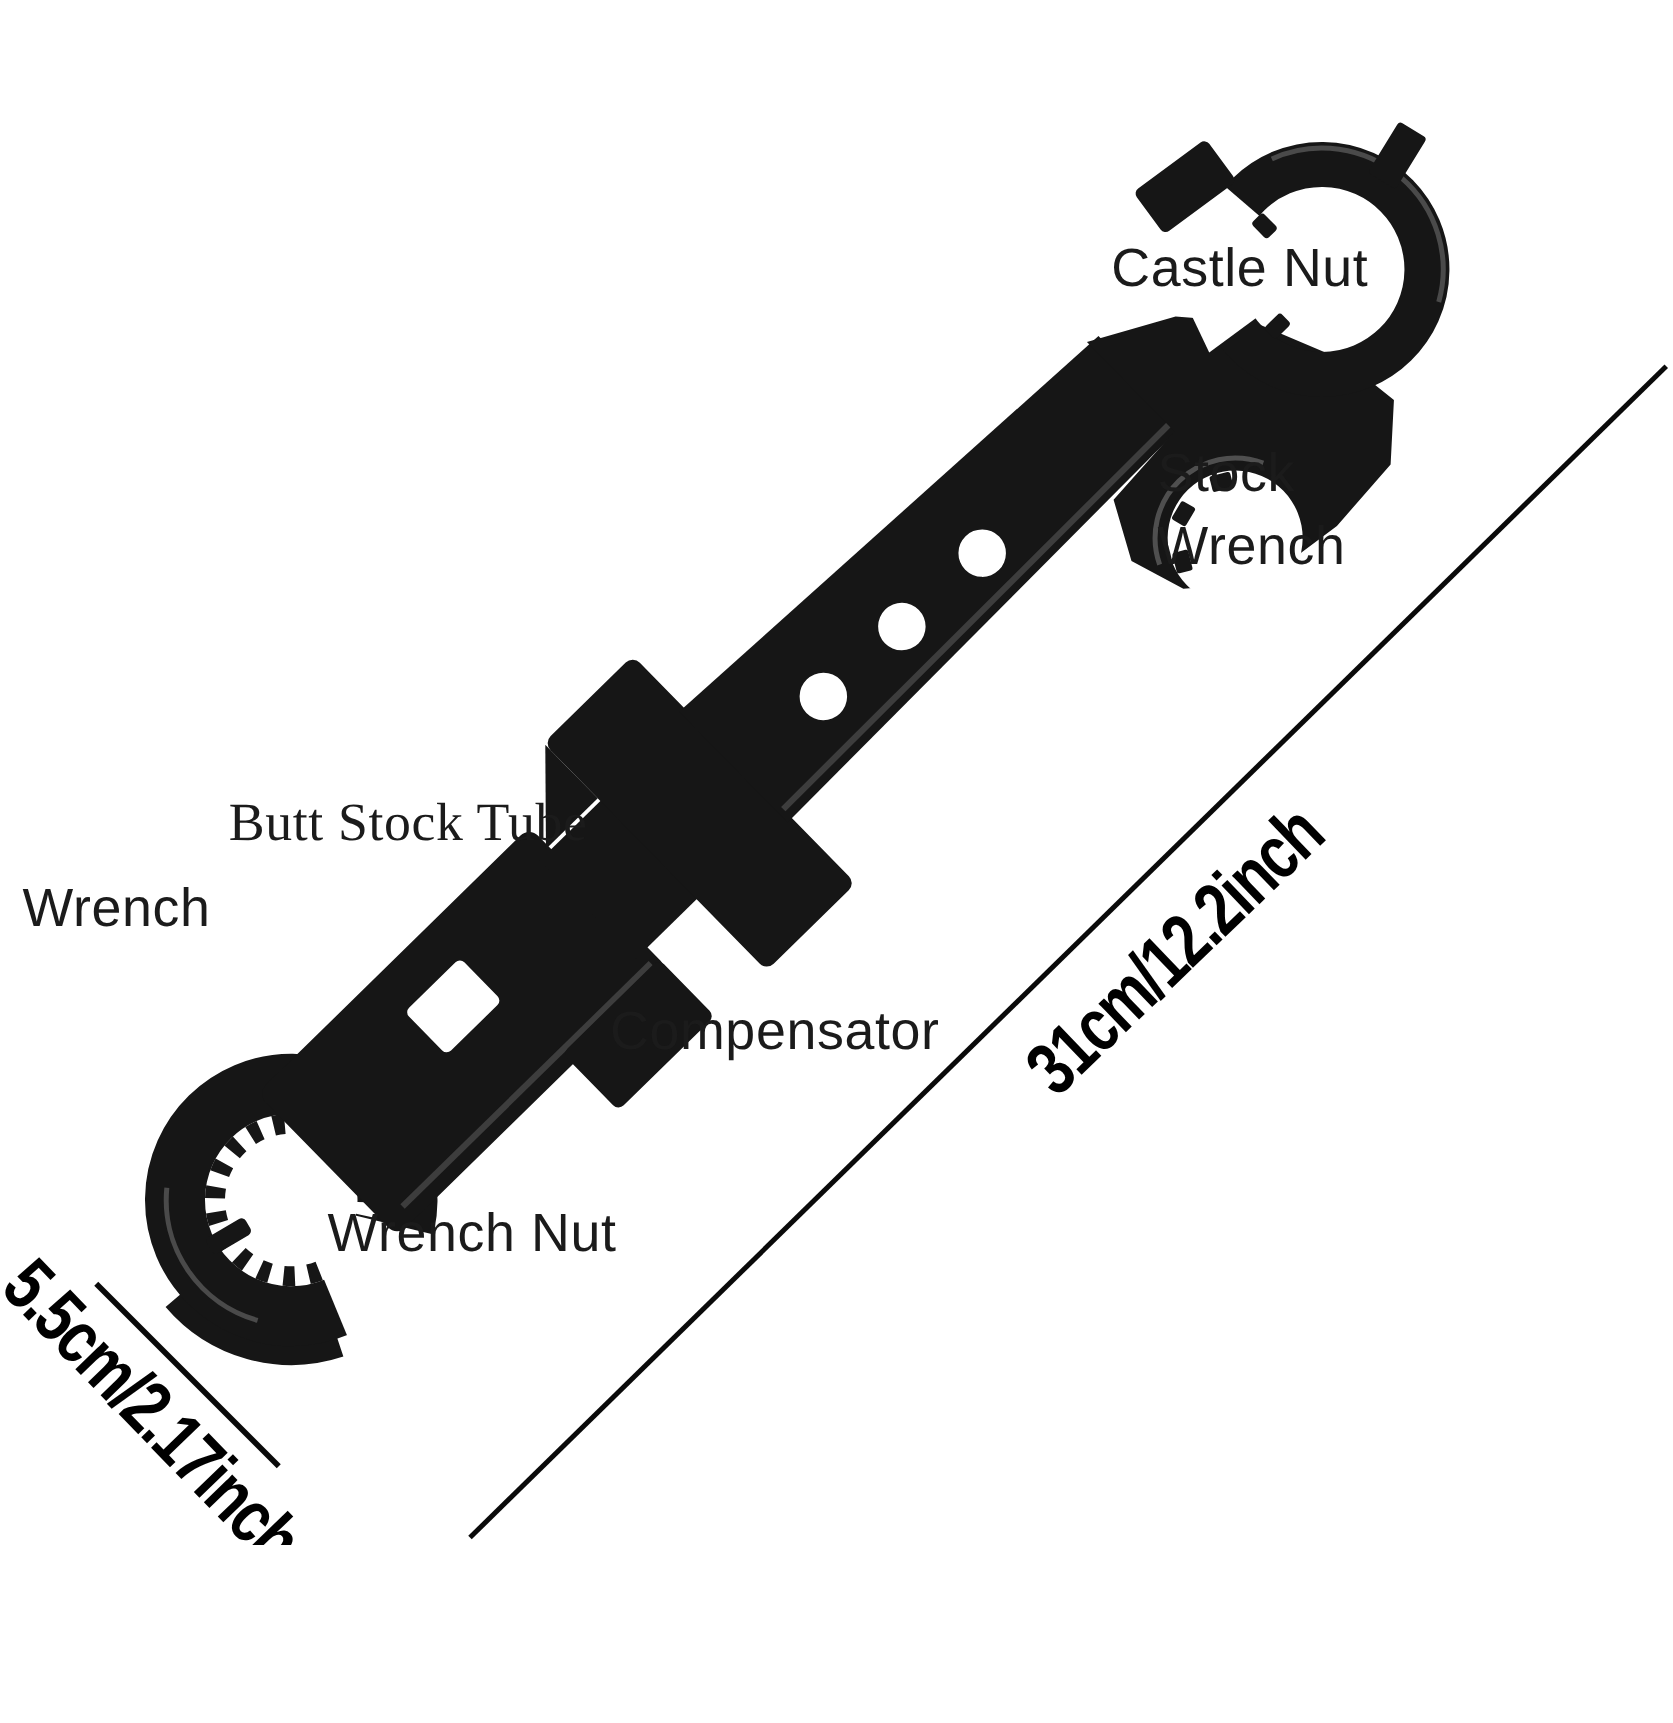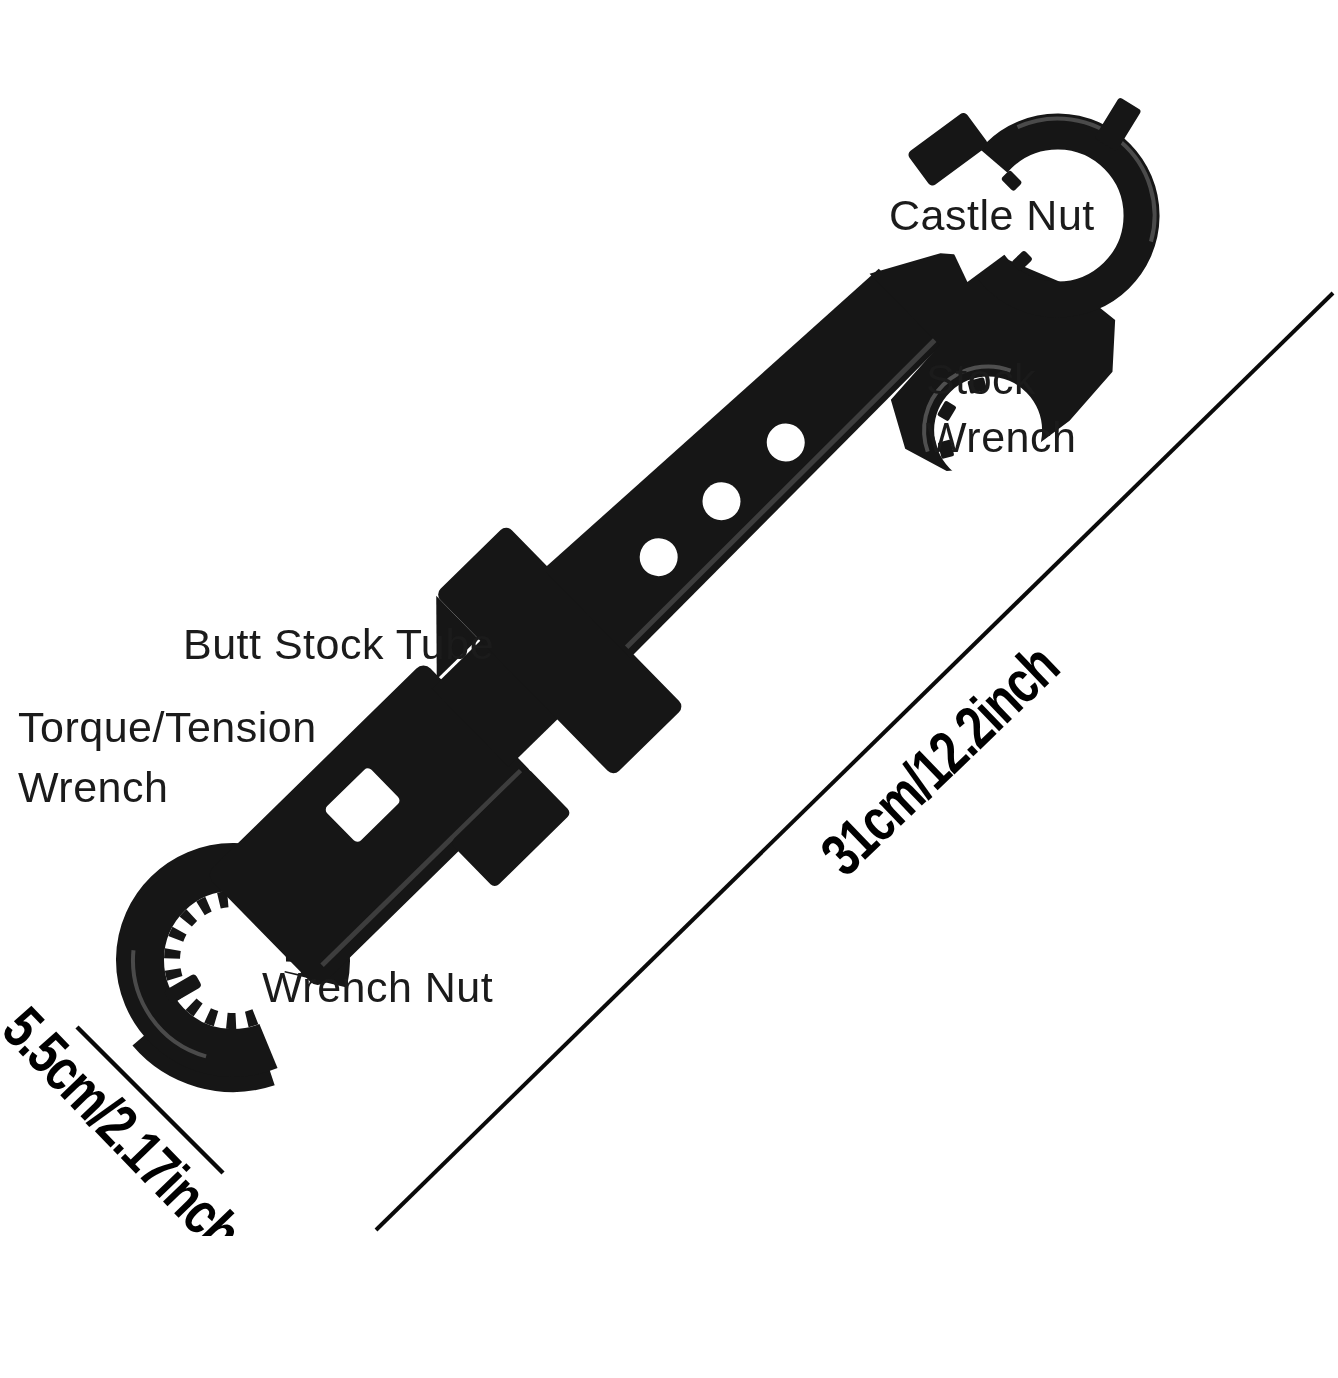--- a/index.html
+++ b/index.html
@@ -16,21 +16,21 @@
     font-size:43px;
     line-height:1.18;
     color:#1b1b1b;
     white-space:nowrap;
     letter-spacing:0.5px;
   }
   .part-label.two-line{white-space:normal;text-align:left;}
   .part-label.two-line span{display:block;}
   #label-stock-wrench{left:926px;top:350px;width:230px;line-height:58px;}
   #label-castle-nut{left:889px;top:190px;}
-  #label-butt-stock-tube{left:183px;top:619px;}
+  #label-butt-stock-tube{left:183px;top:634px;font-family:Liberation Serif, serif;}
   #label-torque-tension{left:18px;top:697px;width:340px;line-height:60px;}
   #label-compensator{left:488px;top:800px;}
   #label-barrel-nut{left:262px;top:962px;}
   .dim-text{
     position:absolute;
     display:flex;align-items:center;justify-content:center;
     height:72px;width:480px;
     font-weight:bold;
     color:#000;
     white-space:nowrap;
@@ -98,24 +98,24 @@
   <div class="part-label" id="label-castle-nut">Castle Nut</div>
 
   <div class="part-label two-line" id="label-stock-wrench">
     <span>Stock</span>
     <span>Wrench</span>
   </div>
 
   <div class="part-label" id="label-butt-stock-tube">Butt Stock Tube</div>
 
   <div class="part-label two-line" id="label-torque-tension">
-    <span>Torque/Tension</span>
     <span>Wrench</span>
   </div>
 
+  <div class="part-label" id="label-compensator">Compensator</div>
 
   <div class="part-label" id="label-barrel-nut">Wrench Nut</div>
 
   <div class="dim-text" id="dim-overall">
     <span class="squeeze">31cm/12.2inch</span>
   </div>
 
   <div class="dim-text" id="dim-barrel">
     <span class="squeeze">5.5cm/2.17inch</span>
   </div>

